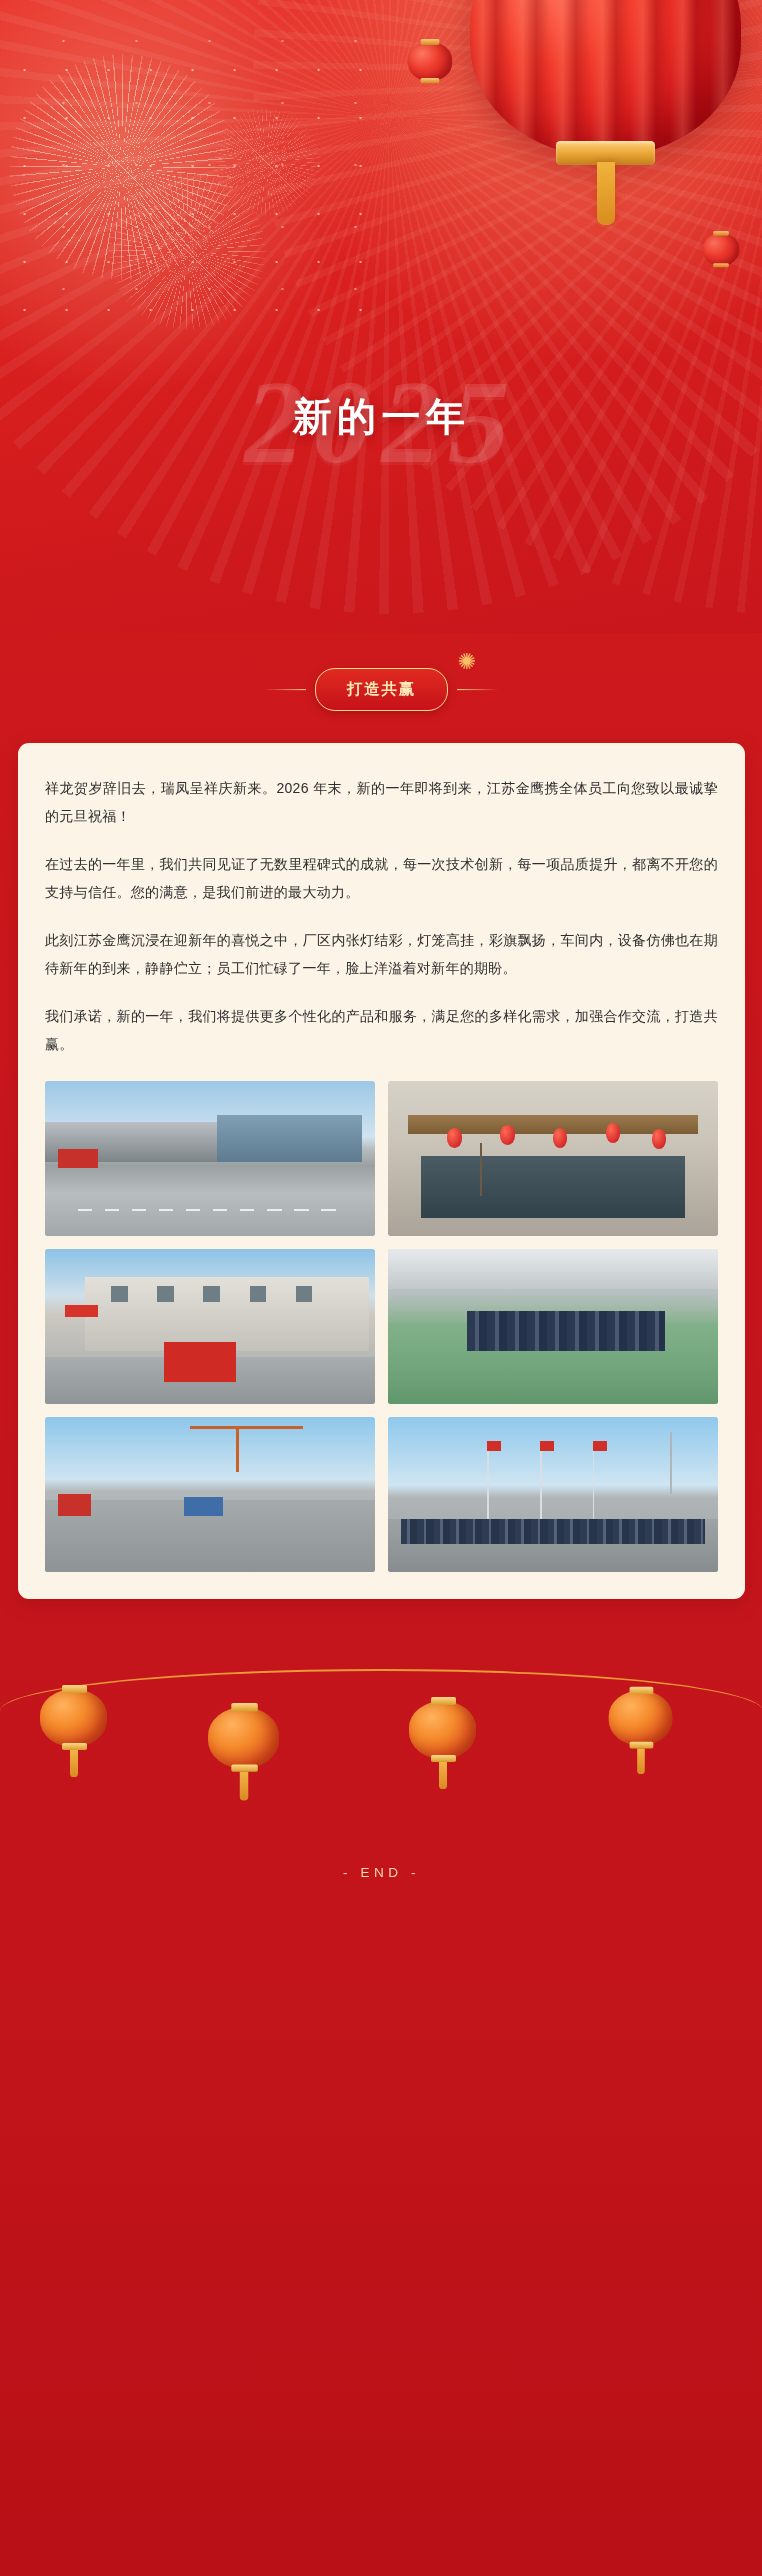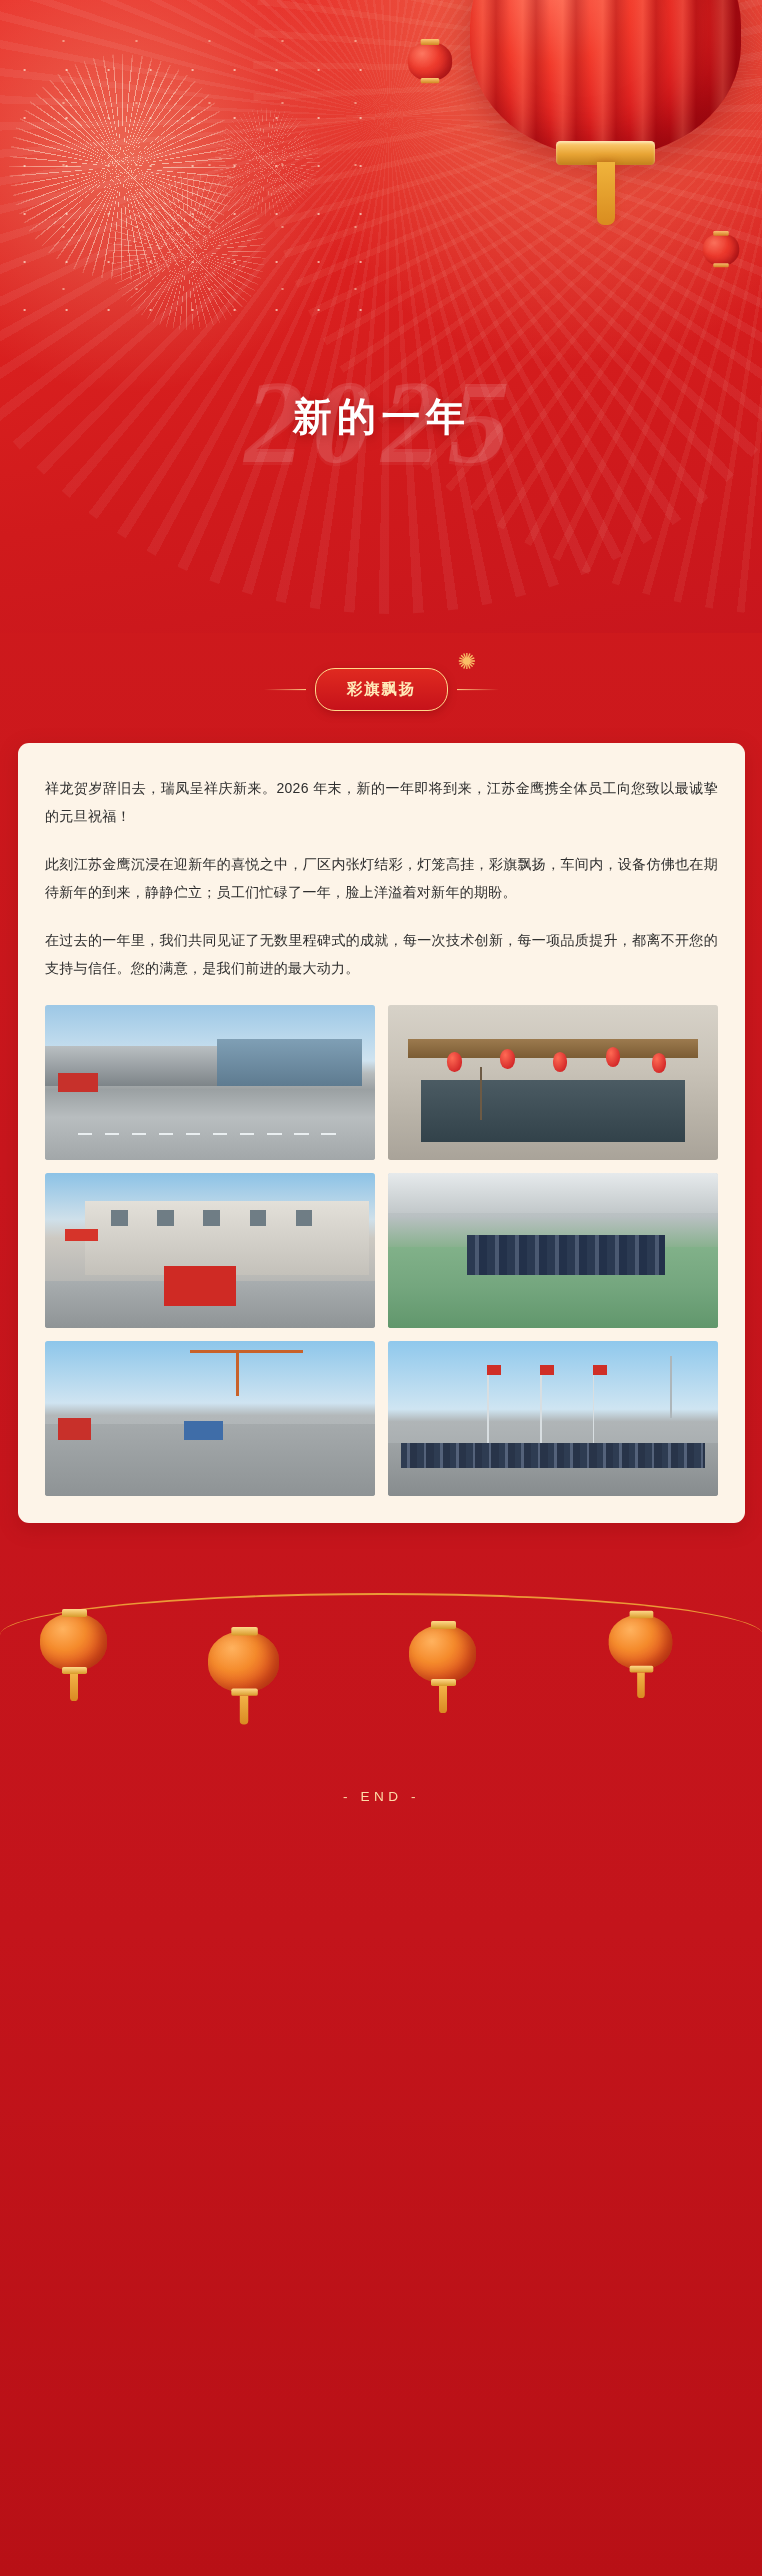--- a/index.html
+++ b/index.html
@@ -337,30 +337,31 @@
         <div class="c bt"></div>
     </div>
 
     <div class="year-mark">2025</div>
     <div class="hero-title">新的一年</div>
   </div>
 
   <div class="badge-wrap">
     <div class="badge">
       <span class="deco-left"></span>
-      <span>彩旗飘扬</span>
+      <span>打造共赢</span>
       <span class="deco-right"></span>
       <span class="sprig">✺</span>
     </div>
   </div>
 
   <div class="card">
     <p>祥龙贺岁辞旧去，瑞凤呈祥庆新来。2026 年末，新的一年即将到来，江苏金鹰携全体员工向您致以最诚挚的元旦祝福！</p>
+    <p>在过去的一年里，我们共同见证了无数里程碑式的成就，每一次技术创新，每一项品质提升，都离不开您的支持与信任。您的满意，是我们前进的最大动力。</p>
     <p>此刻江苏金鹰沉浸在迎新年的喜悦之中，厂区内张灯结彩，灯笼高挂，彩旗飘扬，车间内，设备仿佛也在期待新年的到来，静静伫立；员工们忙碌了一年，脸上洋溢着对新年的期盼。</p>
-    <p>在过去的一年里，我们共同见证了无数里程碑式的成就，每一次技术创新，每一项品质提升，都离不开您的支持与信任。您的满意，是我们前进的最大动力。</p>
+    <p>我们承诺，新的一年，我们将提供更多个性化的产品和服务，满足您的多样化需求，加强合作交流，打造共赢。</p>
 
     <div class="photo-grid">
 
       <div class="photo ph1">
         <div class="bldg"></div>
           <div class="red"></div>
           <div class="mark"></div>
       </div>
 
       <div class="photo ph2">

